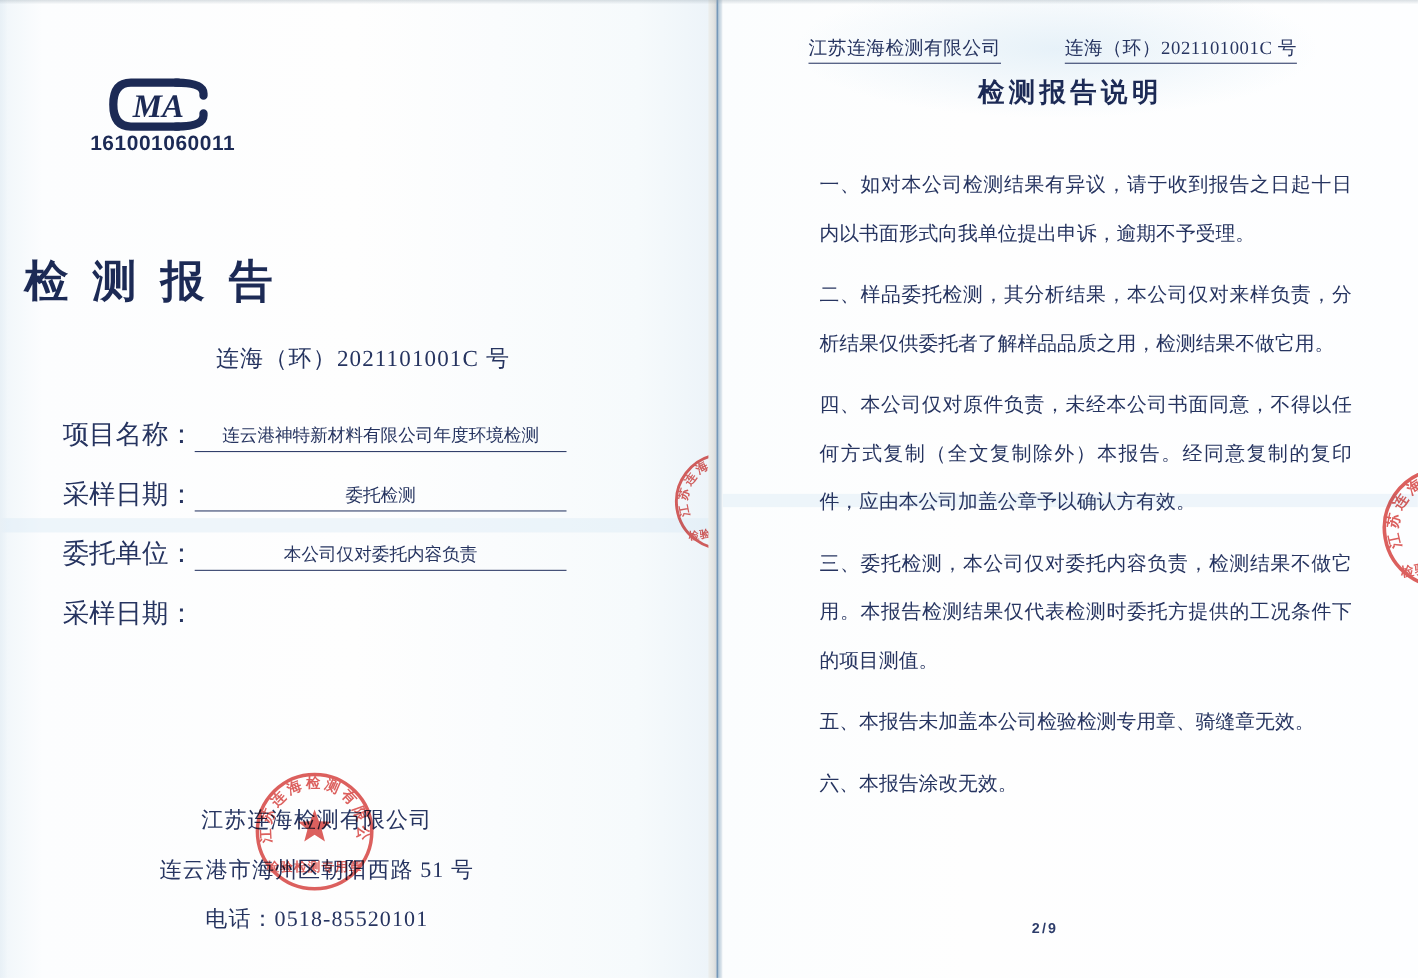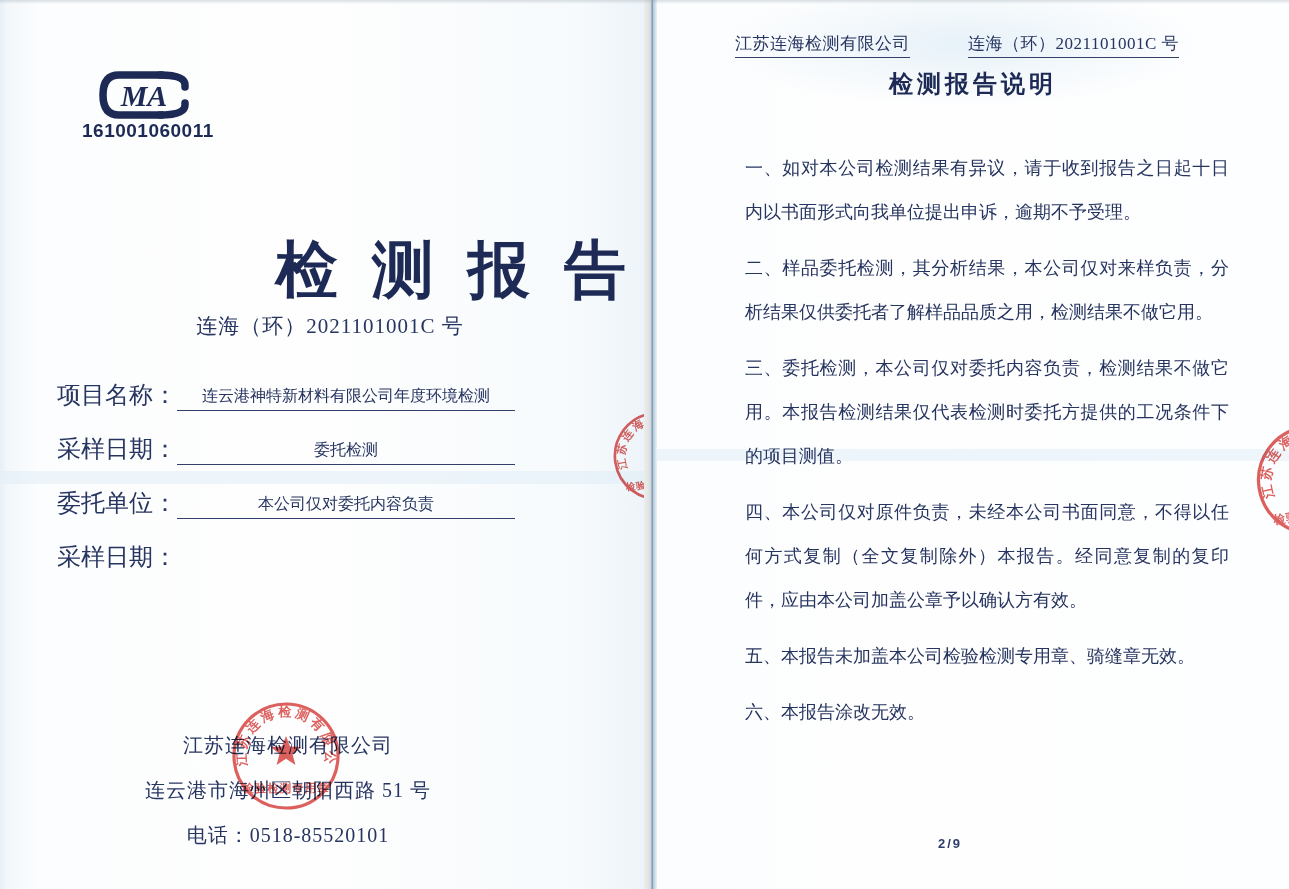--- a/index.html
+++ b/index.html
@@ -46,21 +46,21 @@
 
   
   .cma{position:absolute;left:98px;top:70px;width:92px;height:50px;}
   .cma-number{
     position:absolute;left:82px;top:120px;
     font-family:"Liberation Sans","DejaVu Sans",sans-serif;
     font-weight:bold;font-size:19px;letter-spacing:.5px;color:var(--ink-dark);
   }
   .cover-title{
     position:absolute;left:0;top:228px;width:660px;
-    text-align:right;font-size:62px;font-weight:bold;color:var(--ink-dark);
+    text-align:left;font-size:40px;font-weight:bold;color:var(--ink-dark);
     letter-spacing:.55em;text-indent:.55em;
   }
   .cover-report-no{
     position:absolute;left:0;top:312px;width:660px;
     text-align:center;font-size:21px;color:var(--ink);letter-spacing:1px;
   }
   .fields{position:absolute;left:57px;top:378px;width:458px;}
   .field-row{display:flex;align-items:flex-end;margin-bottom:21px;height:33px;}
   .field-label{font-size:24px;white-space:nowrap;flex:0 0 116px;color:var(--ink);}
   .field-value{
@@ -189,22 +189,22 @@
     <div class="notes-header">
       <span class="h-item">江苏连海检测有限公司</span>
       <span class="h-item">连海（环）2021101001C 号</span>
     </div>
 
     <div class="notes-title">检测报告说明</div>
 
     <div class="notes-body">
       <p>一、如对本公司检测结果有异议，请于收到报告之日起十日内以书面形式向我单位提出申诉，逾期不予受理。</p>
       <p>二、样品委托检测，其分析结果，本公司仅对来样负责，分析结果仅供委托者了解样品品质之用，检测结果不做它用。</p>
+      <p>四、本公司仅对原件负责，未经本公司书面同意，不得以任何方式复制（全文复制除外）本报告。经同意复制的复印件，应由本公司加盖公章予以确认方有效。</p>
       <p>三、委托检测，本公司仅对委托内容负责，检测结果不做它用。本报告检测结果仅代表检测时委托方提供的工况条件下的项目测值。</p>
-      <p>四、本公司仅对原件负责，未经本公司书面同意，不得以任何方式复制（全文复制除外）本报告。经同意复制的复印件，应由本公司加盖公章予以确认方有效。</p>
       <p>五、本报告未加盖本公司检验检测专用章、骑缝章无效。</p>
       <p>六、本报告涂改无效。</p>
     </div>
 
     <div class="page-number">2/9</div>
   </div>
 
   <div class="stamp stamp-seam-right">
     <svg width="144" height="144" viewBox="0 0 140 140">
       <circle cx="70" cy="70" r="52" fill="none" stroke="#d94a47" stroke-width="3.2"></circle>

